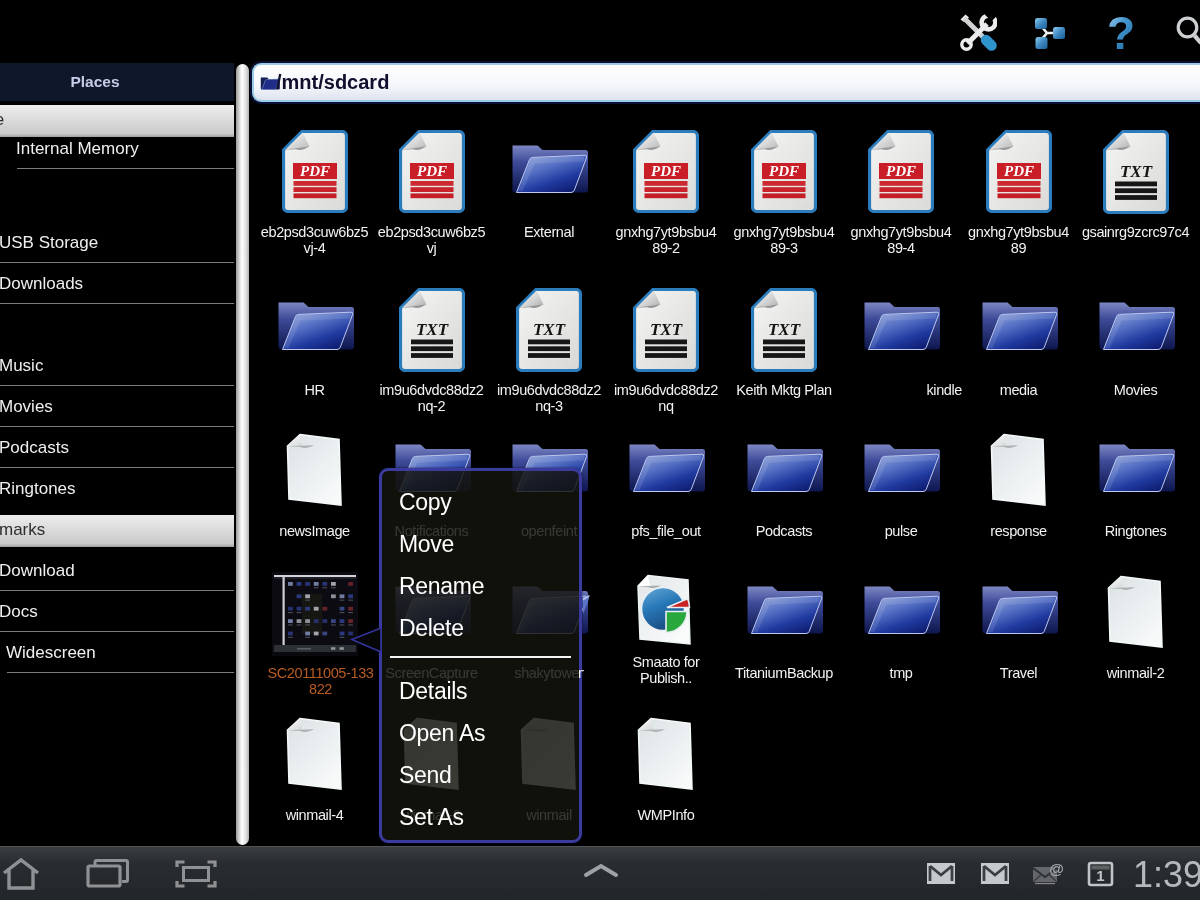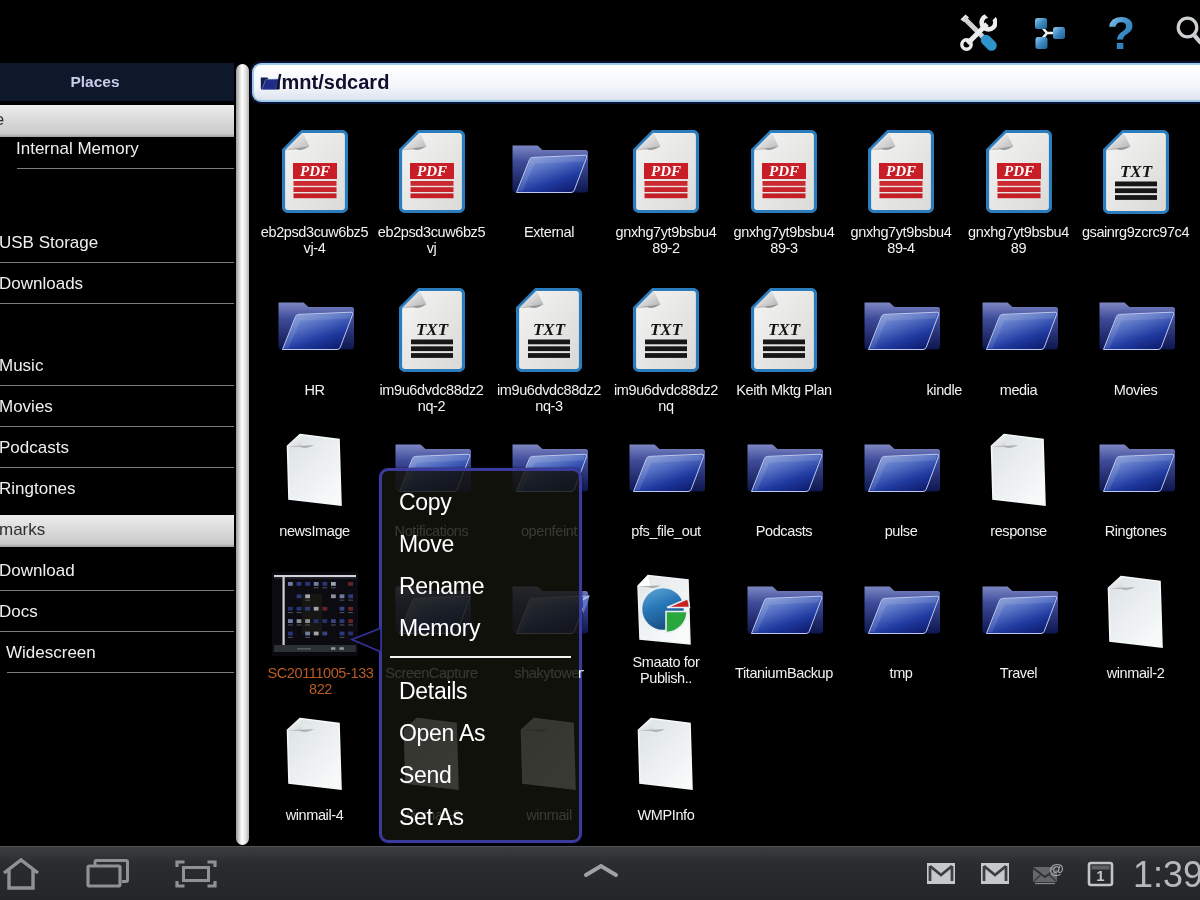--- a/index.html
+++ b/index.html
@@ -949,21 +949,21 @@
 <path d="M14,4.5 L15.5,13 Q15.8,16.5 19.5,16.2 L28,15.3 Q20,19 15,16.8 L1.5,16 Z" fill="url(#wf36)"></path>
 <path d="M1.5,16.2 L28,15.3 Q20,19.6 14.5,17 Z" fill="#aeb2b4"></path>
 </svg></div>
 <div class="lab" style="top:806.5px;">WMPInfo</div>
 </div>
 </div>
 <div id="menu" class="abs">
   <div class="mi" style="top:18px;">Copy</div>
   <div class="mi" style="top:60px;">Move</div>
   <div class="mi" style="top:102px;">Rename</div>
-  <div class="mi" style="top:144px;">Memory</div>
+  <div class="mi" style="top:144px;">Delete</div>
   <div id="msep"></div>
   <div class="mi" style="top:207px;">Details</div>
   <div class="mi" style="top:249px;">Open As</div>
   <div class="mi" style="top:291px;">Send</div>
   <div class="mi" style="top:333px;">Set As</div>
 </div>
 <svg class="abs" style="left:348px;top:622px;" width="34" height="36" viewBox="0 0 34 36">
   <polygon points="33,6 4,17.5 33,30" fill="#060606" stroke="#32329a" stroke-width="1.7"></polygon>
 </svg>
 <svg class="abs" style="left:583px;top:595px;" width="8" height="22" viewBox="0 0 8 22">

